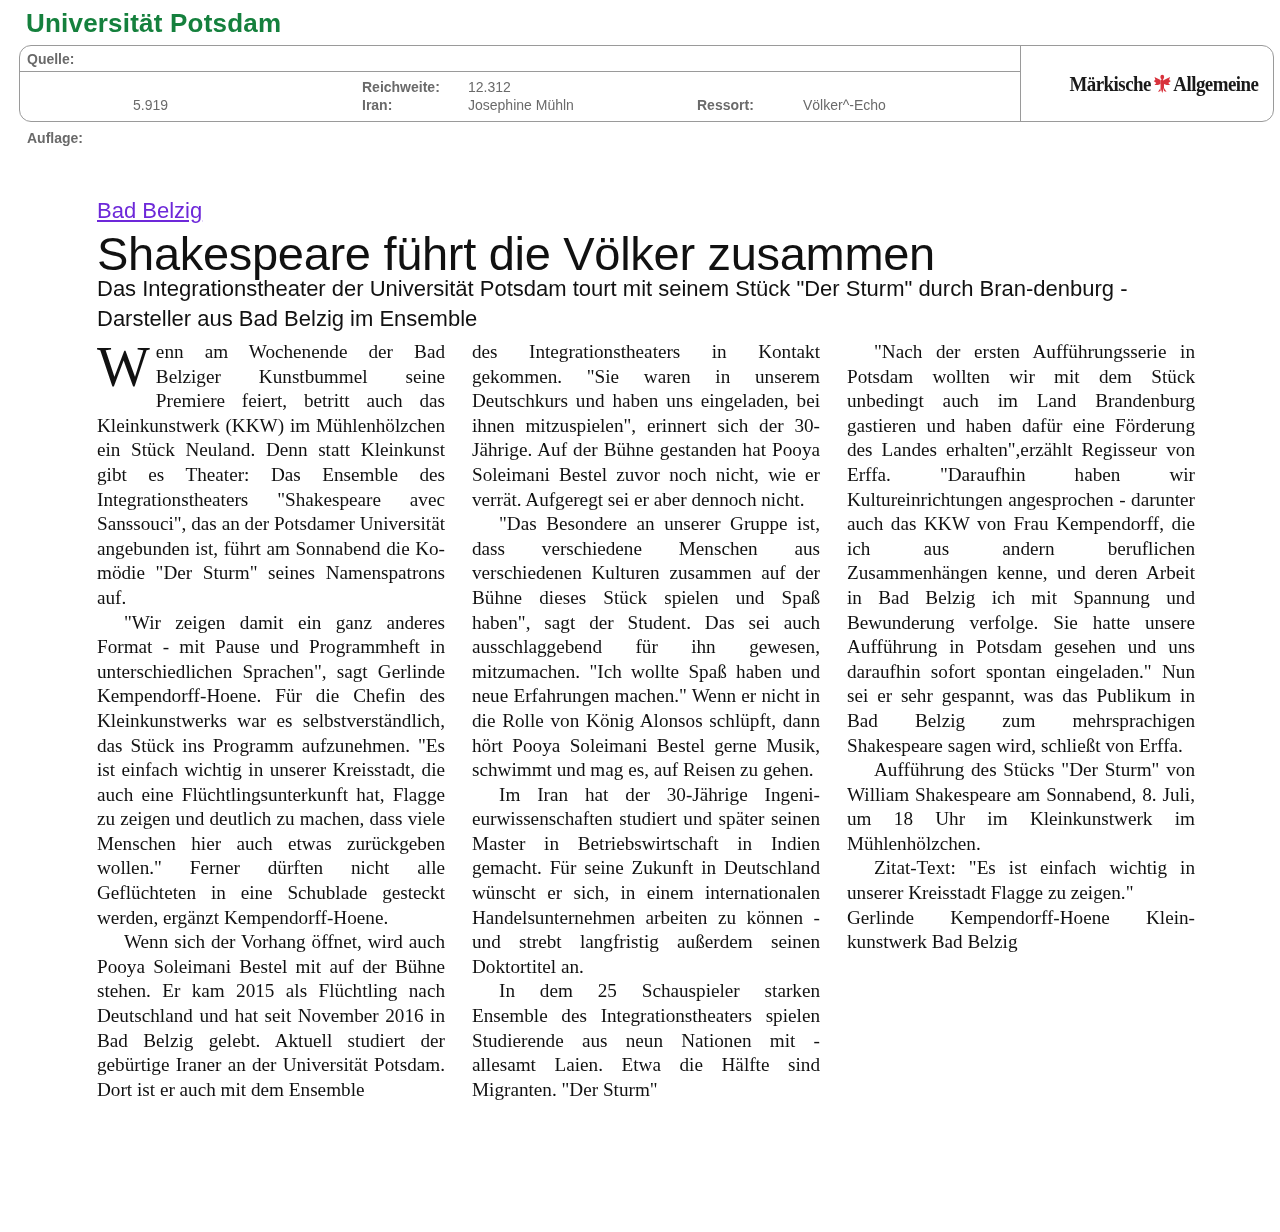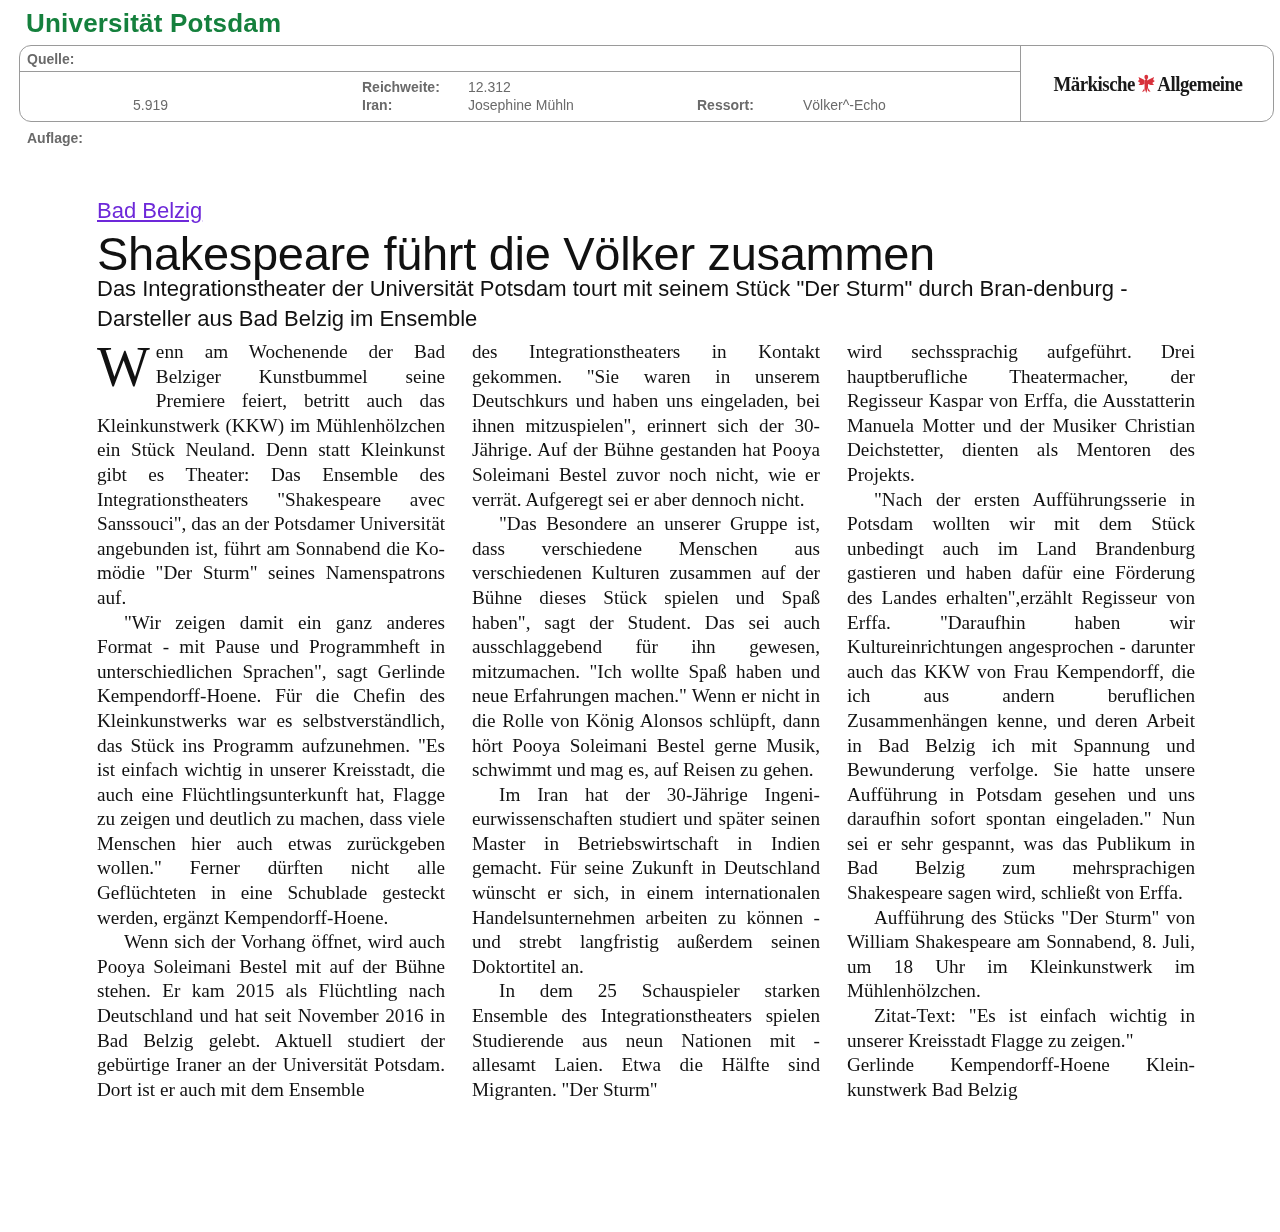--- a/index.html
+++ b/index.html
@@ -13,21 +13,21 @@
 
   .meta-box {
     position: absolute; left: 19px; top: 45px; width: 1255px; height: 77px;
     border: 1px solid #9a9a9a; border-radius: 12px;
   }
   .meta-left { position: absolute; left: 0; top: 0; width: 1001px; height: 75px; border-right: 1px solid #9a9a9a; }
   .meta-row1 { position: absolute; left: 0; top: 0; width: 100%; height: 26px; border-bottom: 1px solid #9a9a9a; }
   .meta-label { position: absolute; font-size: 14px; font-weight: bold; color: #6a6a6a; }
   .meta-value { position: absolute; font-size: 14px; color: #6a6a6a; }
 
-  .logo { position: absolute; left: 1001px; top: 0; width: 253px; height: 75px; display: flex; align-items: center; justify-content: center; }
+  .logo { position: absolute; left: 1001px; top: 0; width: 253px; height: 75px; display: flex; align-items: center; justify-content: flex-end; }
   .logo-text { font-family: "Liberation Serif", serif; font-weight: bold; font-size: 22px; color: #1a1a1a; letter-spacing: -0.6px; transform: scaleX(0.86); transform-origin: center; white-space: nowrap; display: flex; align-items: center; }
   .logo-eagle { display: inline-block; width: 22px; height: 22px; margin: 0 2px; }
 
   .kicker { position: absolute; left: 97px; top: 198px; font-size: 22px; color: #6d28d9; text-decoration: underline; }
   .headline { position: absolute; left: 97px; top: 226px; font-size: 47px; color: #111; letter-spacing: -0.3px; }
   .subhead { position: absolute; left: 97px; top: 274px; width: 1090px; font-size: 22px; line-height: 30px; color: #111; }
 
   .col {
     position: absolute; top: 340px; width: 348px;
     font-family: "Liberation Serif", "DejaVu Serif", serif; font-size: 19.2px; line-height: 24.6px;
@@ -91,18 +91,17 @@
 </div>
 
 <div class="col col2">
   <p>des Integrationstheaters in Kontakt gekommen. "Sie waren in unserem Deutschkurs und haben uns eingela­den, bei ihnen mitzuspielen", erinnert sich der 30-Jährige. Auf der Bühne gestanden hat Pooya Soleimani Bestel zuvor noch nicht, wie er verrät. Aufge­regt sei er aber dennoch nicht.</p>
   <p class="indent">"Das Besondere an unserer Gruppe ist, dass verschiedene Menschen aus verschiedenen Kulturen zusammen auf der Bühne dieses Stück spielen und Spaß haben", sagt der Student. Das sei auch ausschlaggebend für ihn gewesen, mitzumachen. "Ich wollte Spaß haben und neue Erfahrungen machen." Wenn er nicht in die Rolle von König Alonsos schlüpft, dann hört Pooya Soleimani Bestel gerne Musik, schwimmt und mag es, auf Reisen zu gehen.</p>
   <p class="indent">Im Iran hat der 30-Jährige Ingeni­eurwissenschaften studiert und später seinen Master in Betriebswirtschaft in Indien gemacht. Für seine Zukunft in Deutschland wünscht er sich, in ei­nem internationalen Handelsunter­nehmen arbeiten zu können - und strebt langfristig außerdem seinen Doktortitel an.</p>
   <p class="indent">In dem 25 Schauspieler starken Ensemble des Integrationstheaters spielen Studierende aus neun Natio­nen mit - allesamt Laien. Etwa die Hälfte sind Migranten. "Der Sturm"</p>
 </div>
 
 <div class="col col3">
-  <p>wird sechssprachig aufgeführt. Drei hauptberufliche Theatermacher, der Regisseur Kaspar von Erffa, die Aus­statterin Manuela Motter und der Mu­siker Christian Deichstetter, dienten als Mentoren des Projekts.</p>
   <p class="indent">"Nach der ersten Aufführungsserie in Potsdam wollten wir mit dem Stück unbedingt auch im Land Brandenburg gastieren und haben dafür eine Förde­rung des Landes erhalten",erzählt Re­gisseur von Erffa. "Daraufhin haben wir Kultureinrichtungen angespro­chen - darunter auch das KKW von Frau Kempendorff, die ich aus andern beruflichen Zusammenhängen kenne, und deren Arbeit in Bad Belzig ich mit Spannung und Bewunderung verfolge. Sie hatte unsere Aufführung in Pots­dam gesehen und uns daraufhin so­fort spontan eingeladen." Nun sei er sehr gespannt, was das Publikum in Bad Belzig zum mehrsprachigen Shakespeare sagen wird, schließt von Erffa.</p>
   <p class="indent">Aufführung des Stücks "Der Sturm" von William Shakespeare am Sonnabend, 8. Juli, um 18 Uhr im Kleinkunstwerk im Mühlenhölzchen.</p>
   <p class="indent">Zitat-Text: "Es ist einfach wichtig in unserer Kreisstadt Flagge zu zei­gen."</p>
   <p>Gerlinde Kempendorff-Hoene Klein­kunstwerk Bad Belzig</p>
 </div>
 
 </body></html>

